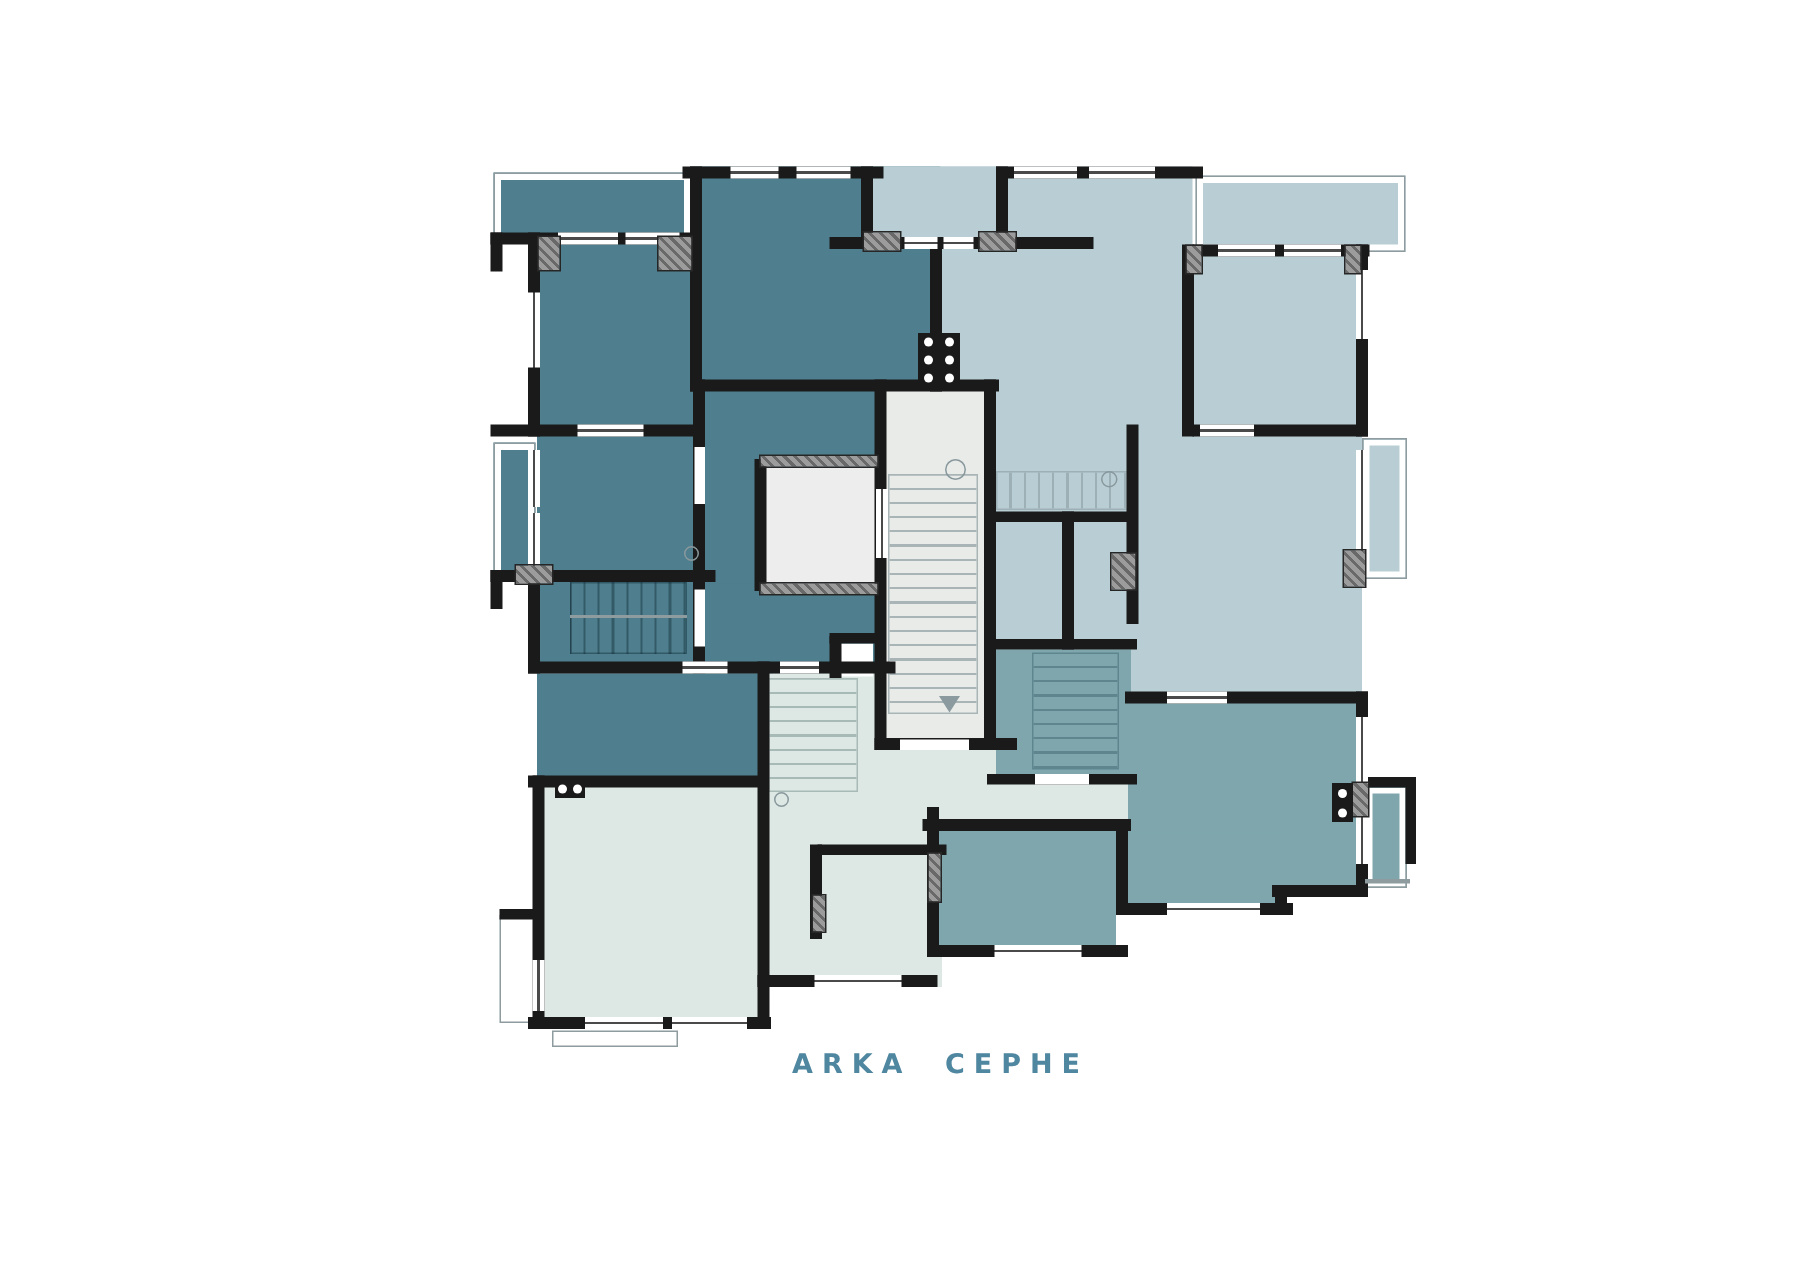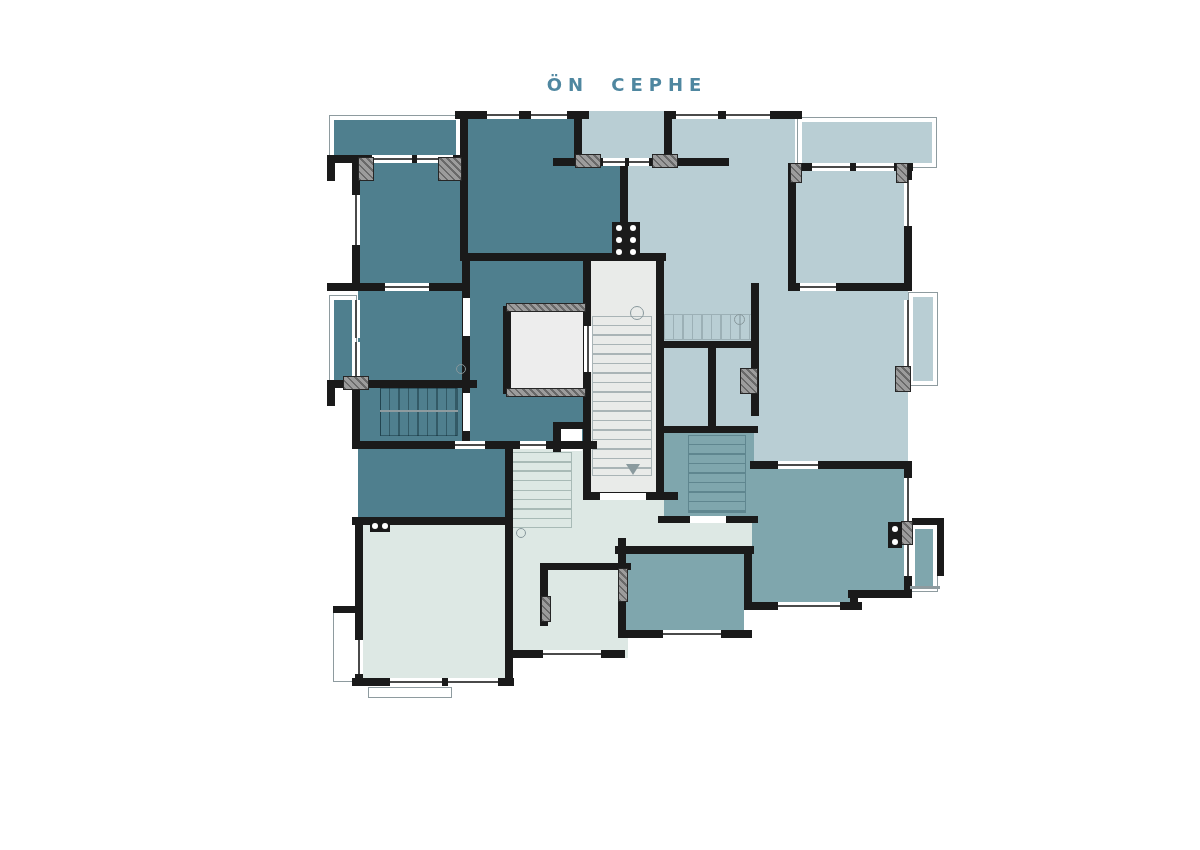--- a/index.html
+++ b/index.html
@@ -16,21 +16,20 @@
   .dots{display:grid;place-items:center;}
   .dot{width:6px;height:6px;border-radius:50%;background:#fff;}
   .circle{border:1.5px solid #88989c;border-radius:50%;background:transparent;}
   .tri{width:0;height:0;border-left:7px solid transparent;border-right:7px solid transparent;
     border-top:11px solid #8a9a9e;background:transparent;}
 </style>
 </head>
 <body>
 
 <div id="stage">
-  <div class="facade-label" id="label-top" style="left: 427px; top: 74px; color: rgb(79, 135, 160);">ÖN CEPHE</div>
   <div id="plan">
       <div class="abs" style="left: 358px; top: 160px; width: 110px; height: 132px; background: rgb(79, 127, 142);"></div>
       <div class="abs" style="left: 460px; top: 111px; width: 167px; height: 150px; background: rgb(79, 127, 142);"></div>
       <div class="abs" style="left: 582px; top: 111px; width: 86px; height: 53px; background: rgb(185, 206, 212);"></div>
       <div class="abs" style="left: 358px; top: 291px; width: 112px; height: 96px; background: rgb(79, 127, 142);"></div>
       <div class="abs" style="left: 358px; top: 387px; width: 157px; height: 62px; background: rgb(79, 127, 142);"></div>
       <div class="abs" style="left: 462px; top: 258px; width: 129px; height: 131px; background: rgb(79, 127, 142);"></div>
       <div class="abs" style="left: 462px; top: 389px; width: 129px; height: 60px; background: rgb(79, 127, 142);"></div>
       <div class="abs" style="left: 358px; top: 449px; width: 151px; height: 77px; background: rgb(79, 127, 142);"></div>
       <div class="abs" style="left: 627px; top: 111px; width: 168px; height: 150px; background: rgb(185, 206, 212);"></div>
@@ -174,13 +173,14 @@
         <div class="dot"></div>
       </div>
       <div class="abs circle" style="left: 630px; top: 306px; width: 14px; height: 14px;"></div>
       <div class="abs circle" style="left: 734px; top: 314px; width: 11px; height: 11px;"></div>
       <div class="abs circle" style="left: 516px; top: 528px; width: 10px; height: 10px;"></div>
       <div class="abs circle" style="left: 456px; top: 364px; width: 10px; height: 10px;"></div>
       <div class="abs tri" style="left: 626px; top: 464px; width: 0px; height: 0px;"></div>
       <div class="abs" style="left: 910px; top: 586px; width: 30px; height: 3px; background: rgb(142, 155, 159);"></div>
       <div class="abs" style="left: 380px; top: 410px; width: 78px; height: 2px; background: rgb(142, 155, 159);"></div>
     </div>
+  <div class="facade-label" id="label-bottom" style="left: 427px; top: 699px; color: rgb(79, 135, 160);">ARKA CEPHE</div>
 </div>
 
 </body></html>

